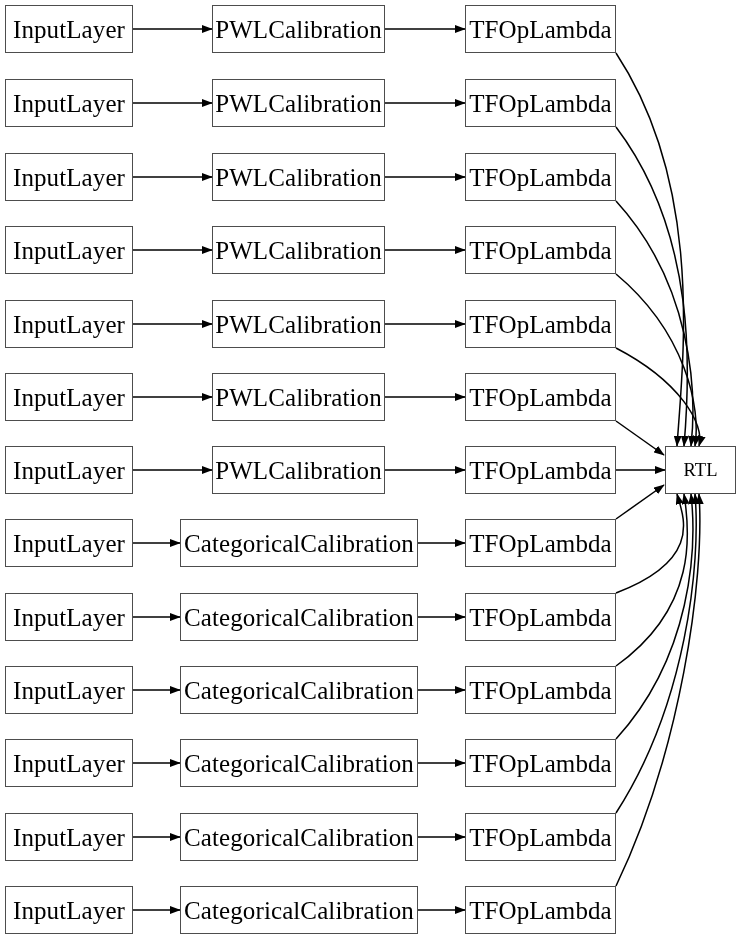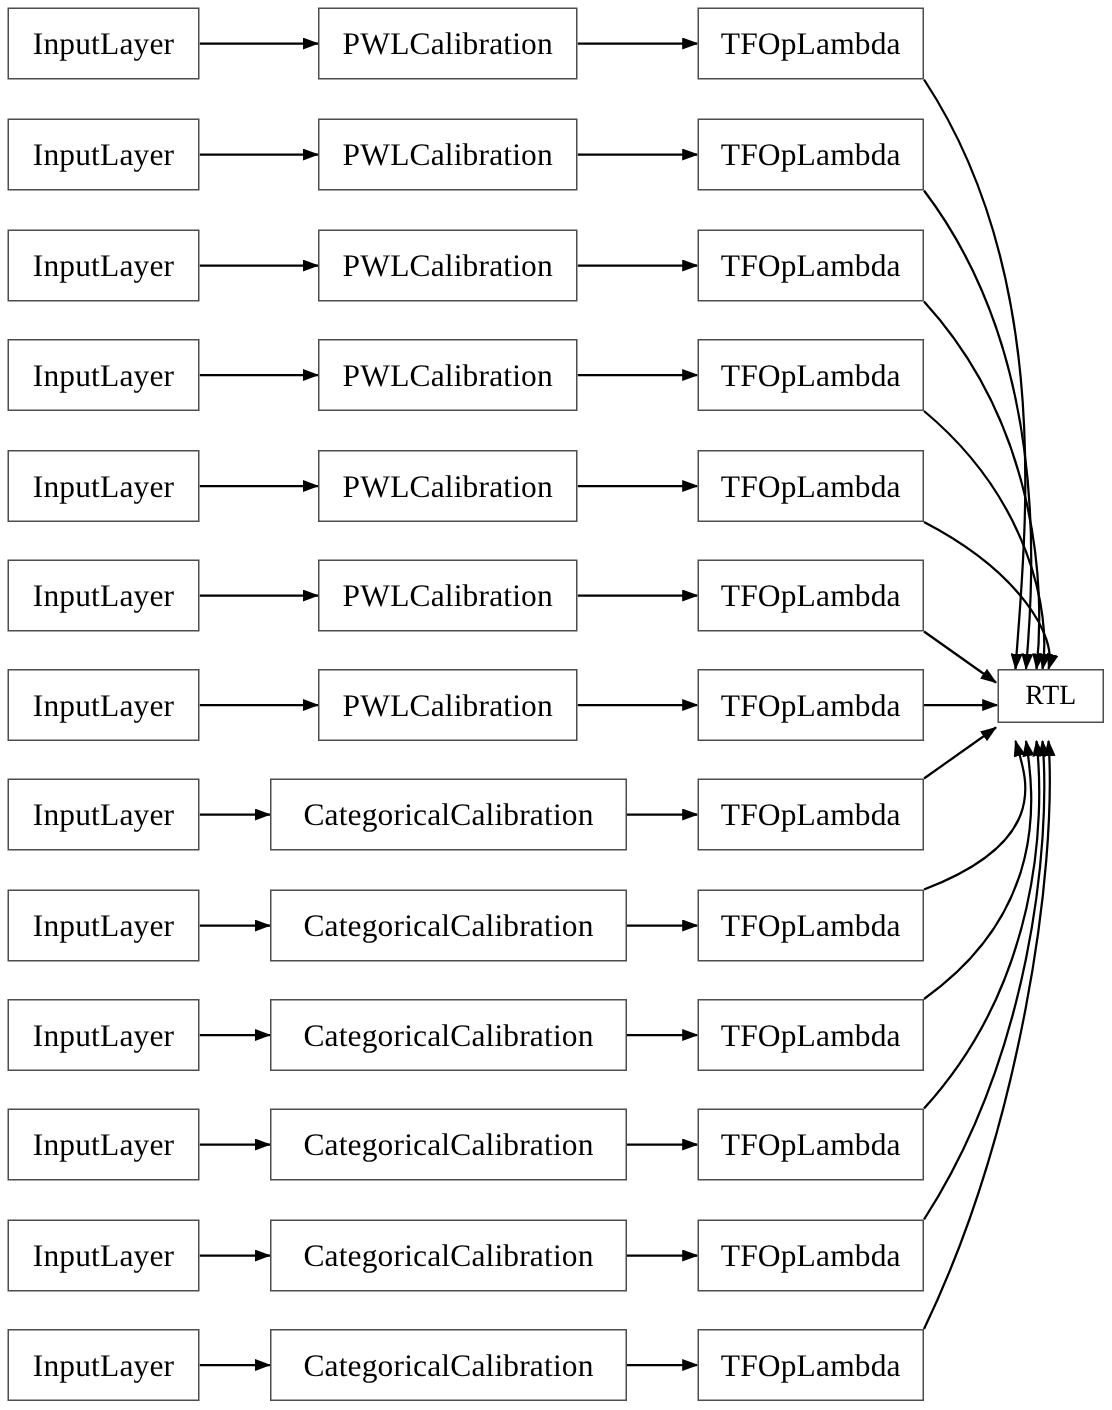--- a/index.html
+++ b/index.html
@@ -38,21 +38,21 @@
     box-sizing: border-box;
     border: 1.4px solid #4d4d4d;
     background: #ffffff;
     display: flex;
     align-items: center;
     justify-content: center;
     white-space: nowrap;
   }
   .node-label {
     font-family: "Liberation Serif", "DejaVu Serif", serif;
-    font-size: 21px;
+    font-size: 25px;
     line-height: 1;
     color: #000000;
     letter-spacing: 0.1px;
   }
   .node-rtl .node-label {
     font-size: 18.5px;
   }
 </style>
 </head>
 <body>
@@ -100,21 +100,21 @@
         <path d="M616,739 C692,655.7 697,547.9 691,494" fill="none" stroke="#000000" stroke-width="1.5" marker-end="url(#arrowhead)"></path>
         <path d="M133,837 L180,837" fill="none" stroke="#000000" stroke-width="1.5" marker-end="url(#arrowhead)"></path>
         <path d="M418,837 L465,837" fill="none" stroke="#000000" stroke-width="1.5" marker-end="url(#arrowhead)"></path>
         <path d="M616,813 C686,704.54 701,564.1800000000001 695,494" fill="none" stroke="#000000" stroke-width="1.5" marker-end="url(#arrowhead)"></path>
         <path d="M133,910 L180,910" fill="none" stroke="#000000" stroke-width="1.5" marker-end="url(#arrowhead)"></path>
         <path d="M418,910 L465,910" fill="none" stroke="#000000" stroke-width="1.5" marker-end="url(#arrowhead)"></path>
         <path d="M616,886 C680,752.72 705,580.24 699,494" fill="none" stroke="#000000" stroke-width="1.5" marker-end="url(#arrowhead)"></path>
       </g>
   </svg>
   <div id="node-layer">
-      <div class="node node-rtl" style="left: 665px; top: 446px; width: 71px; height: 36px;">
+      <div class="node node-rtl" style="left: 665px; top: 446px; width: 71px; height: 48px;">
         <span class="node-label">RTL</span>
       </div>
       <div class="node" style="left: 5px; top: 5px; width: 128px; height: 48px;">
         <span class="node-label">InputLayer</span>
       </div>
       <div class="node" style="left: 212px; top: 5px; width: 173px; height: 48px;">
         <span class="node-label">PWLCalibration</span>
       </div>
       <div class="node" style="left: 465px; top: 5px; width: 151px; height: 48px;">
         <span class="node-label">TFOpLambda</span>

